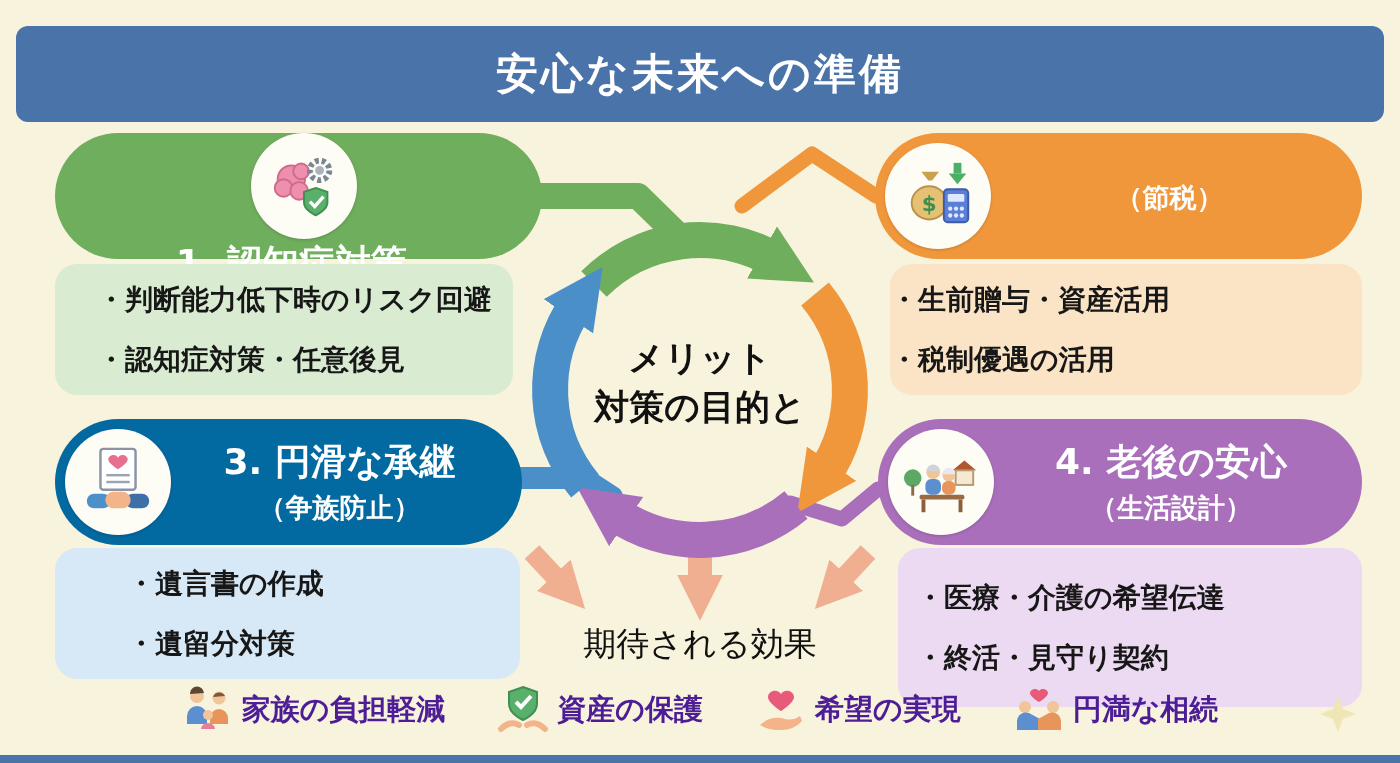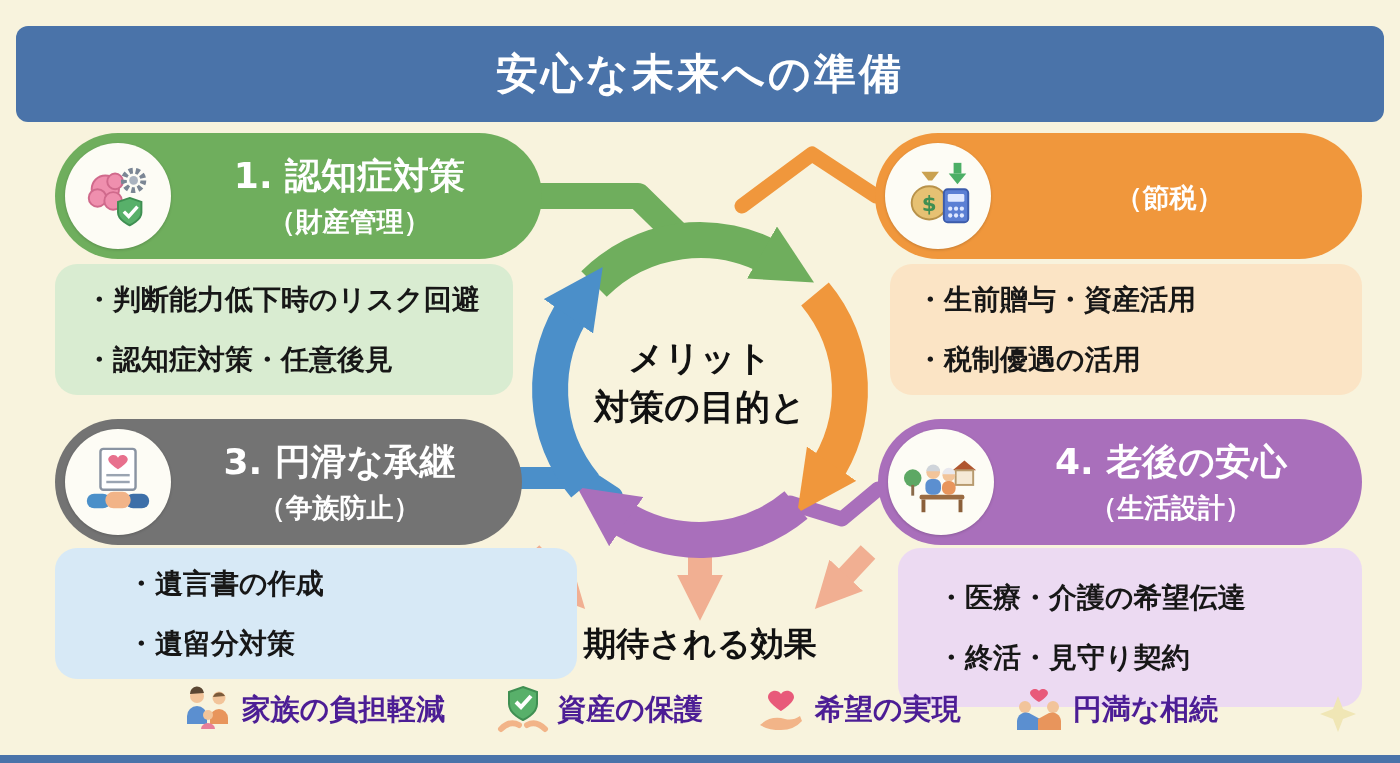--- a/index.html
+++ b/index.html
@@ -8,45 +8,45 @@
 
   .banner { position:absolute; left:16px; top:26px; width:1368px; height:96px;
             background:#4a73a9; border-radius:12px; display:flex; align-items:center;
             justify-content:center; z-index:5; }
   .banner-title { color:#ffffff; font-size:42px; font-weight:700; letter-spacing:3px; }
 
   svg.overlay { position:absolute; left:0; top:0; width:1400px; height:763px; z-index:1; }
   svg.cycle { position:absolute; left:450px; top:140px; width:500px; height:500px; z-index:3; }
 
   .pill { position:absolute; height:126px; border-radius:63px; display:flex; align-items:center; z-index:2; }
-  .pill-green  { left:55px;  top:133px; width:487px; background:#6fae5d; }
+  .pill-green  { left:55px;  top:133px; width:487px; background:#6fae5d;flex-direction:column; }
   .pill-orange { left:875px; top:133px; width:487px; background:#f0973c; }
-  .pill-blue   { left:55px;  top:419px; width:467px; background:#737373; }
+  .pill-blue   { left:55px;  top:419px; width:467px; background:#0369a1; }
   .pill-purple { left:878px; top:419px; width:484px; background:#a96fbb; }
 
   .icon-circle { width:106px; height:106px; border-radius:50%; background:#fdfcf5;
                  margin-left:10px; flex:0 0 auto; display:flex; align-items:center;
                  justify-content:center; box-shadow:0 1px 3px rgba(0,0,0,0.18); }
   .pill-text { flex:1; text-align:center; color:#ffffff; padding-right:14px; }
   .pill-title { font-size:36px; font-weight:700; }
   .pill-sub   { font-size:27px; font-weight:700; margin-top:3px; }
 
   .content-box { position:absolute; border-radius:22px; display:flex; flex-direction:column;
                  justify-content:center; gap:22px; z-index:2; }
-  .cb-green  { left:55px;  top:264px; width:458px; height:131px; background:#d9ecd1; padding-left:30px; }
-  .cb-orange { left:890px; top:264px; width:472px; height:131px; background:#fbe4c5; padding-left:26px; }
-  .cb-blue   { left:55px;  top:548px; width:522px; height:131px; background:#d7e9f6; padding-left:72px; }
-  .cb-purple { left:898px; top:548px; width:464px; height:159px; background:#ecdaf2; padding-left:39px; }
+  .cb-green  { left:55px;  top:264px; width:458px; height:131px; background:#d9ecd1; padding-left:42px; }
+  .cb-orange { left:890px; top:264px; width:472px; height:131px; background:#fbe4c5; }
+  .cb-blue   { left:55px;  top:548px; width:465px; height:131px; background:#d7e9f6; padding-left:72px; }
+  .cb-purple { left:898px; top:548px; width:464px; height:159px; background:#ecdaf2; padding-left:18px; }
   .bullet { font-size:28px; font-weight:700; color:#171717; white-space:nowrap; }
 
   .center-text { position:absolute; left:530px; top:334px; width:340px; text-align:center;
                  font-size:35px; font-weight:700; color:#111111; line-height:1.4; z-index:4; }
 
   .effect-label { position:absolute; left:510px; top:622px; width:380px; text-align:center;
-                  font-size:33px; font-weight:700; color:#111111; z-index:4; }
+                  font-size:33px; font-weight:400; color:#111111; z-index:4; }
 
   .legend { position:absolute; left:0; top:684px; width:1400px; display:flex;
             justify-content:center; align-items:center; gap:52px; z-index:4; }
   .legend-item { display:flex; align-items:center; gap:8px; }
   .legend-label { font-size:29px; font-weight:700; color:#4c1d95; white-space:nowrap; }
 
   .bottom-strip { position:absolute; left:0; bottom:0; width:1400px; height:8px;
                   background:#4a73a9; z-index:5; }
   .sparkle { position:absolute; left:1318px; top:694px; z-index:4; }
 </style>

